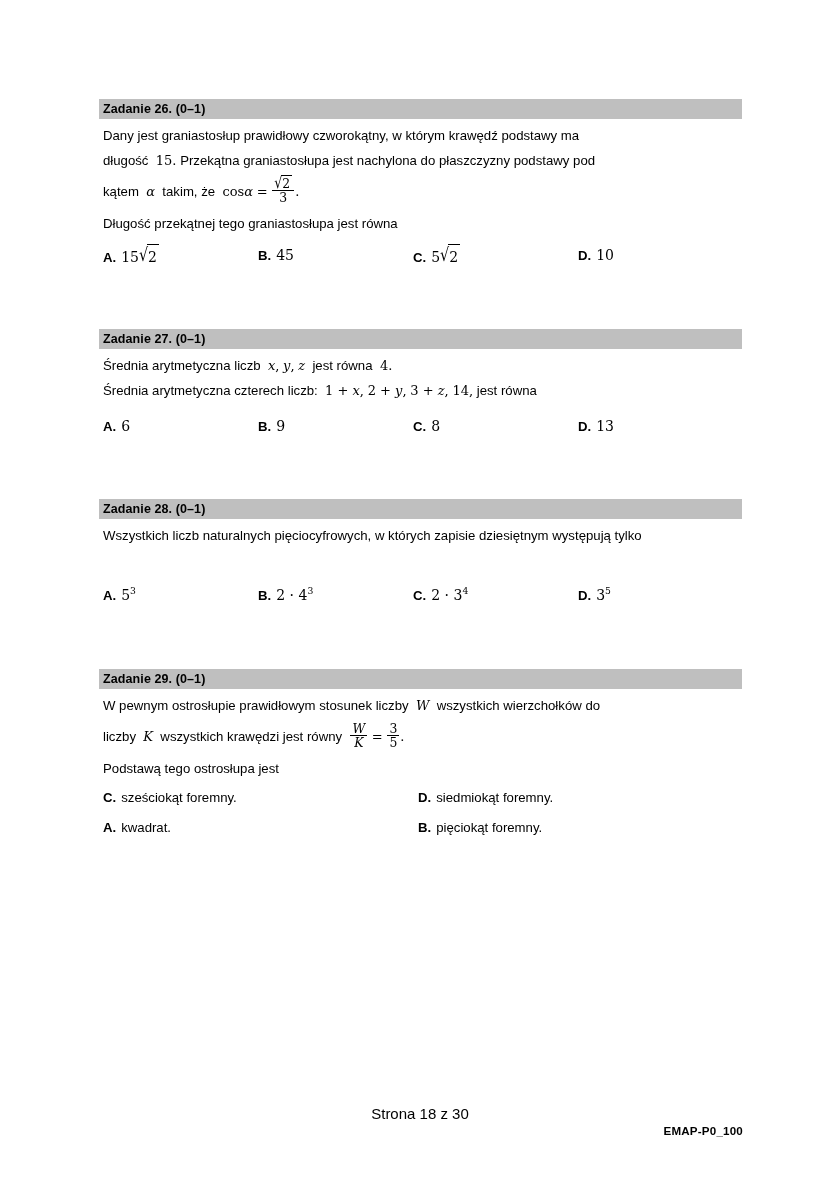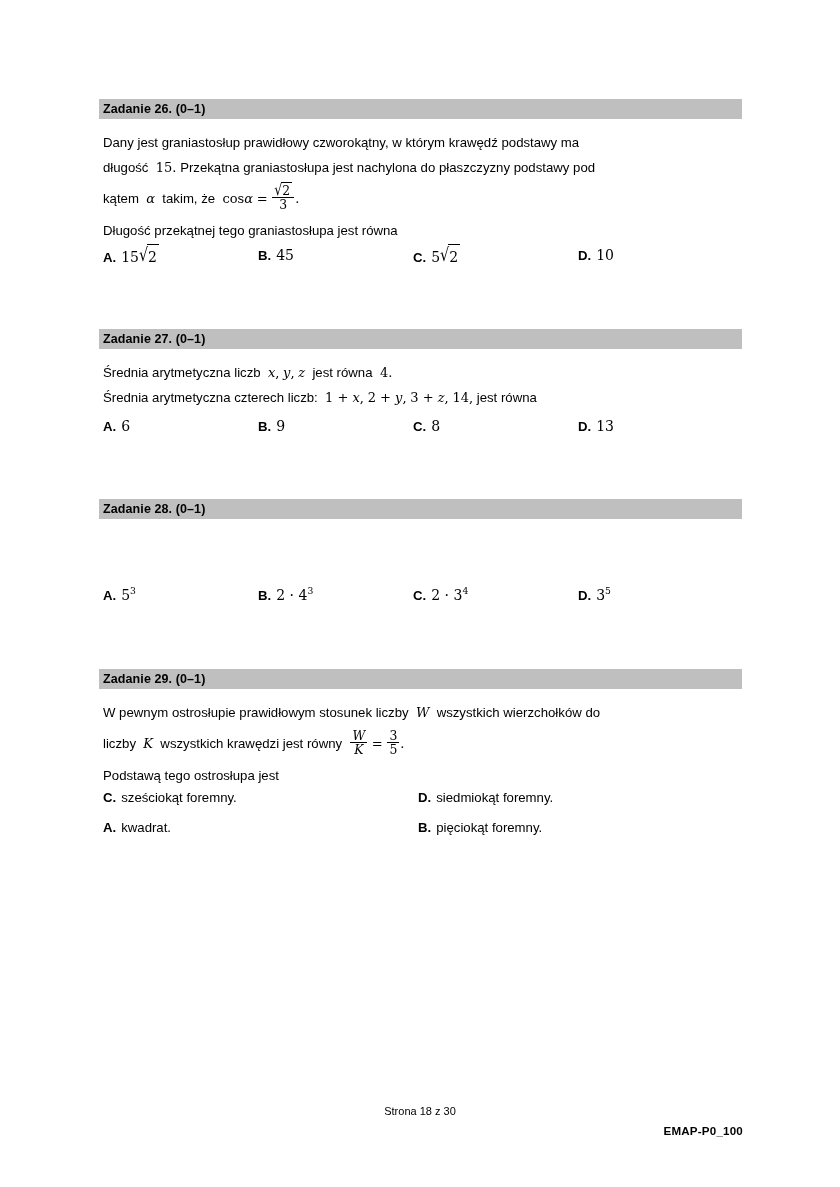--- a/index.html
+++ b/index.html
@@ -35,21 +35,21 @@
     height: 20px;
     line-height: 20px;
     padding-left: 4px;
     font-size: 12.5px;
     font-weight: bold;
     letter-spacing: 0.1px;
     white-space: nowrap;
   }
 
   .task-body {
-    padding-top: 11px;
+    padding-top: 4px;
     padding-left: 4px;
     font-size: 13.2px;
     line-height: 25px;
   }
 
   .body-line {
     white-space: nowrap;
   }
   .body-line.tall {
     line-height: 38px;
@@ -157,21 +157,21 @@
   .col-d { left: 475px; }
   .wcol-a { left: 0px; }
   .wcol-b { left: 315px; }
 
   .footer-page {
     position: absolute;
     left: 0;
     top: 1105px;
     width: 840px;
     text-align: center;
-    font-size: 11px;
+    font-size: 15px;
   }
   .footer-code {
     position: absolute;
     right: 97px;
     top: 1124px;
     font-size: 11.6px;
     font-weight: bold;
     letter-spacing: 0.2px;
   }
 </style>
@@ -228,20 +228,21 @@
       </div>
       <div class="opt col-d">
         <span class="lbl">D.</span><span class="val">13</span>
       </div>
     </div>
   </div>
 
   <div class="task" style="top:499px;">
     <div class="task-header">Zadanie 28. (0–1)</div>
     <div class="task-body">
+      <div class="body-line">Wszystkich liczb naturalnych pięciocyfrowych, w których zapisie dziesiętnym występują tylko</div>
     </div>
   </div>
 
   <div class="options" style="top:584px;">
     <div class="opt-row">
       <div class="opt col-a">
         <span class="lbl">A.</span><span class="val"><span>5</span><sup class="exp">3</sup></span>
       </div>
       <div class="opt col-b">
         <span class="lbl">B.</span><span class="val"><span>2 · </span><span>4</span><sup class="exp">3</sup></span>

